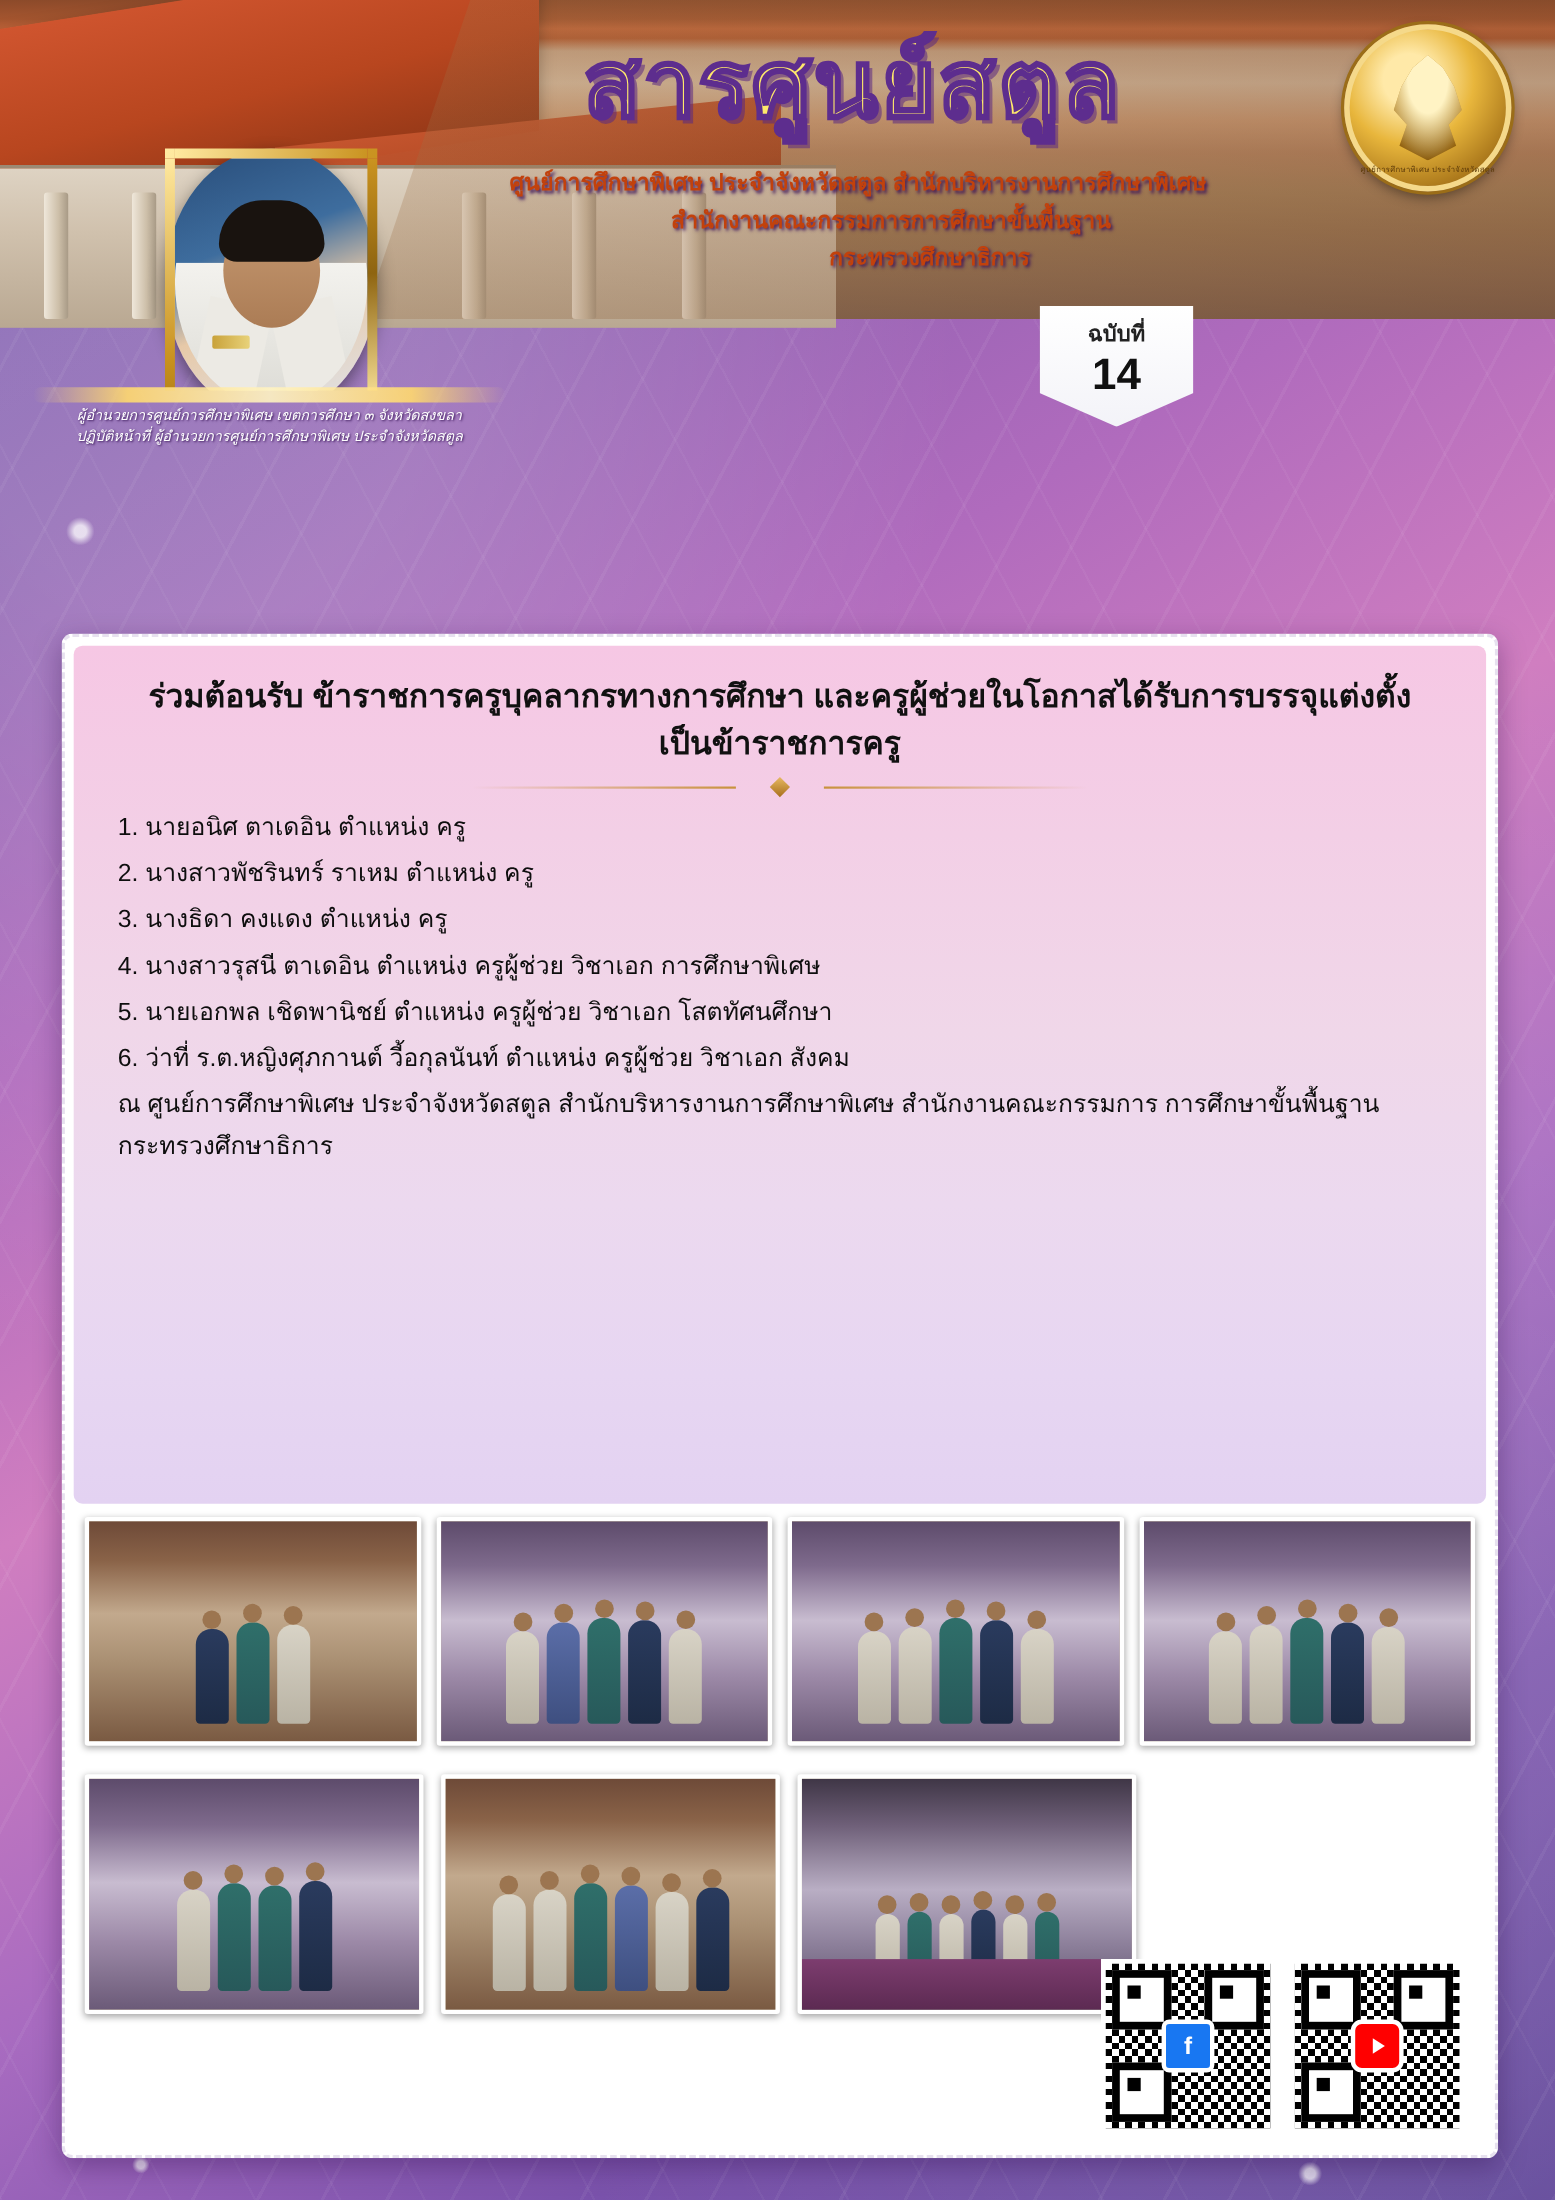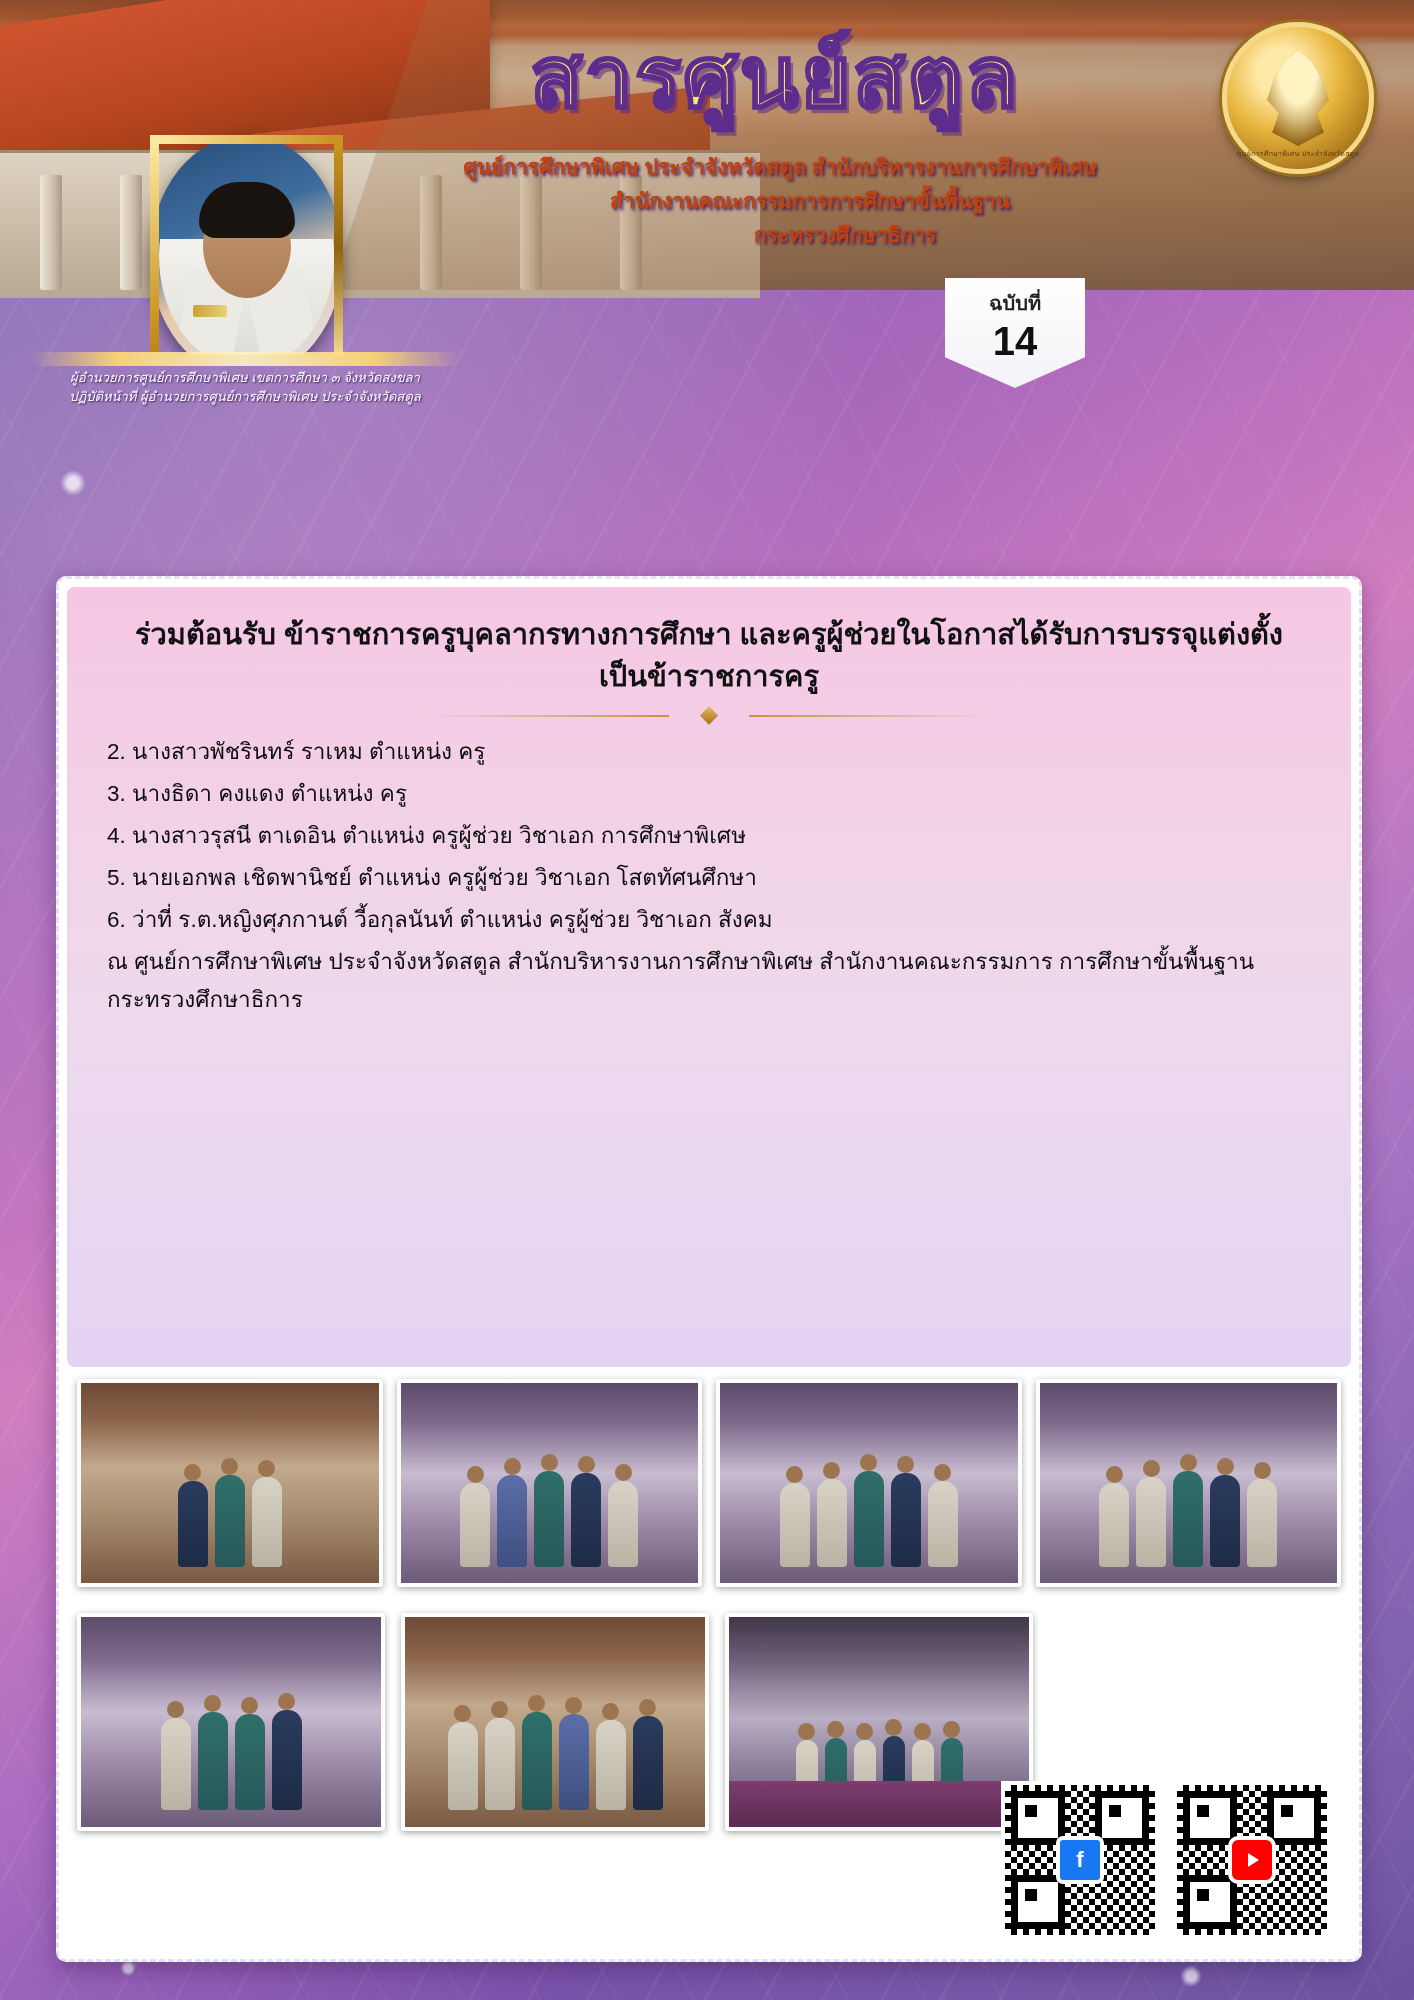--- a/index.html
+++ b/index.html
@@ -288,20 +288,21 @@
 </div>
 
 <div class="card">
 
   <div class="article">
     <h1>ร่วมต้อนรับ ข้าราชการครูบุคลากรทางการศึกษา และครูผู้ช่วยในโอกาสได้รับการบรรจุแต่งตั้งเป็นข้าราชการครู</h1>
     <div class="divider">
         <span></span>
       </div>
     <div class="body-text">
+      <p class="list">1. นายอนิศ ตาเดอิน ตำแหน่ง ครู</p>
       <p class="list">2. นางสาวพัชรินทร์ ราเหม ตำแหน่ง ครู</p>
       <p class="list">3. นางธิดา คงแดง ตำแหน่ง ครู</p>
       <p class="list">4. นางสาวรุสนี ตาเดอิน ตำแหน่ง ครูผู้ช่วย วิชาเอก การศึกษาพิเศษ</p>
       <p class="list">5. นายเอกพล เชิดพานิชย์ ตำแหน่ง ครูผู้ช่วย วิชาเอก โสตทัศนศึกษา</p>
       <p class="list">6. ว่าที่ ร.ต.หญิงศุภกานต์ วี้อกุลนันท์ ตำแหน่ง ครูผู้ช่วย วิชาเอก สังคม</p>
       <p>ณ ศูนย์การศึกษาพิเศษ ประจำจังหวัดสตูล สำนักบริหารงานการศึกษาพิเศษ สำนักงานคณะกรรมการ    การศึกษาขั้นพื้นฐาน กระทรวงศึกษาธิการ</p>
     </div>
   </div>
 
   <div class="photos">

